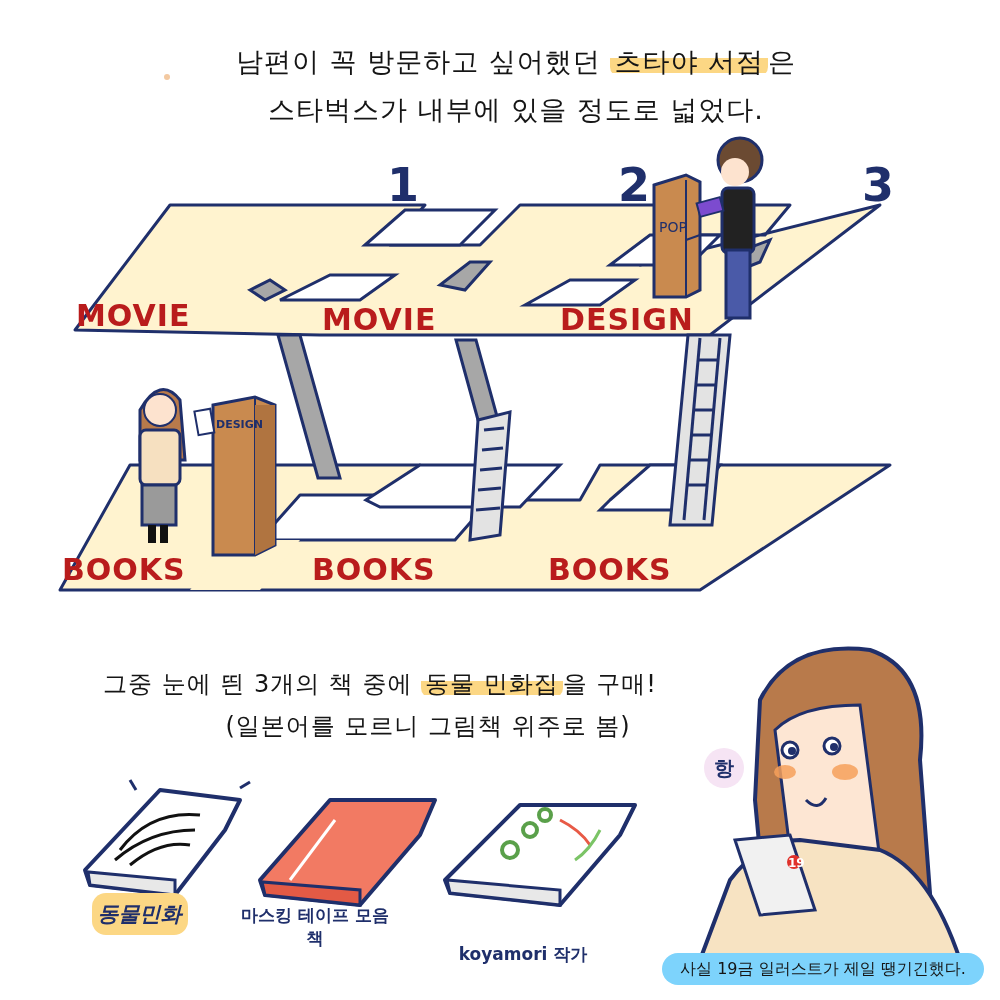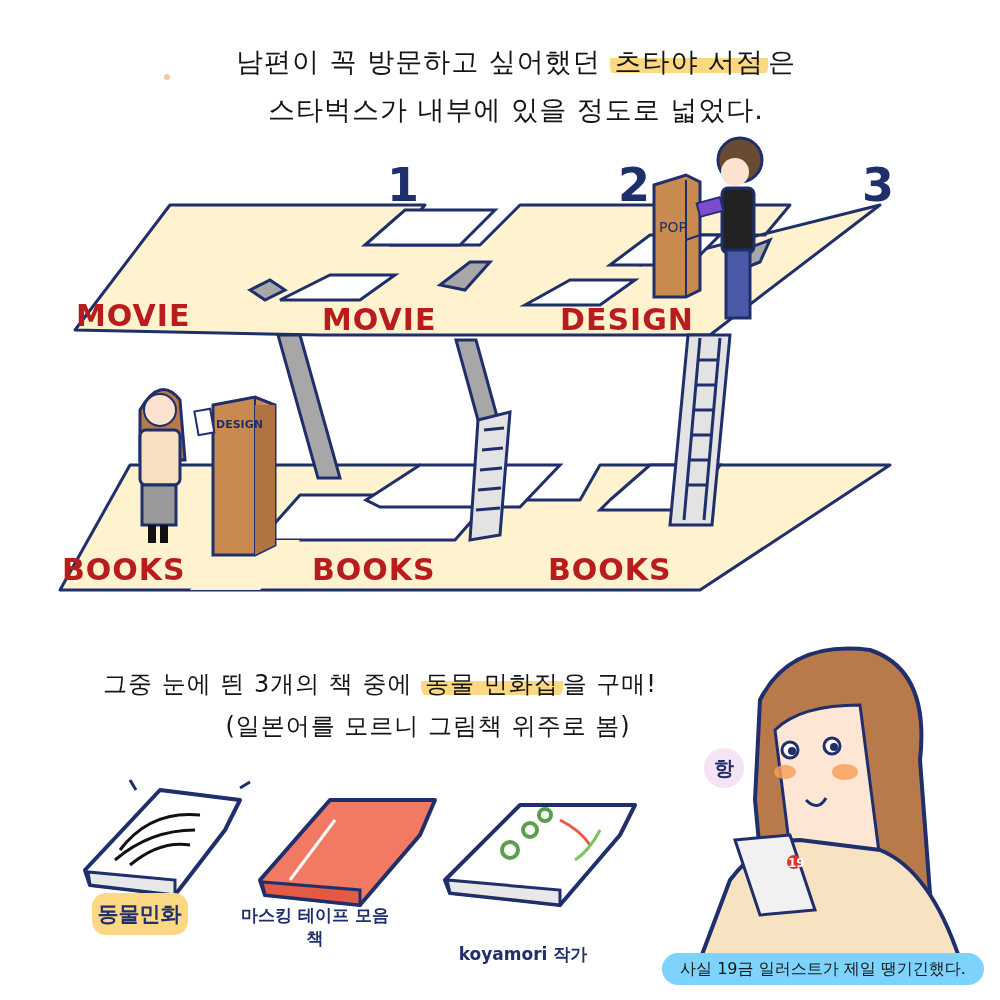--- a/index.html
+++ b/index.html
@@ -3,21 +3,21 @@
 <meta charset="utf-8">
 <style>
   html, body { margin:0; padding:0; background:#ffffff; }
   body { width:1000px; height:1000px; position:relative; overflow:hidden;
          font-family:"DejaVu Sans", sans-serif; color:#111; }
   .abs { position:absolute; }
   .heading { position:absolute; left:16px; width:1000px; text-align:center;
              font-size:27px; letter-spacing:1px; color:#151515; }
   .hl { background:linear-gradient(transparent 40%, #fcd784 40%, #fcd784 88%, transparent 88%);
         border-radius:10px; padding:0 4px; }
-  .hl2 { background:#fcd784; border-radius:14px; padding:9px 6px; }
+  .hl2 { background:#fcd784; border-radius:14px; padding:9px 6px;font-style:italic; }
   .floor-label { position:absolute; font-family:"DejaVu Sans", sans-serif; font-weight:bold;
                  color:#b91c1c; font-size:30px; letter-spacing:1px; }
   .floor-num { position:absolute; font-weight:bold; color:#1f2f6b; font-size:46px; }
   .caption { position:absolute; font-size:21px; color:#1f2f6b; font-weight:bold; text-align:center; }
   .caption-small { font-size:17px; }
   svg { position:absolute; left:0; top:0; }
   .bottom-note { position:absolute; left:662px; top:953px; height:32px; width:322px;
                  background:#7dd3fc; border-radius:18px; font-size:16px; color:#151515;
                  line-height:32px; text-align:center; white-space:nowrap; }
   .bubble { position:absolute; left:704px; top:748px; width:40px; height:40px; border-radius:50%;

